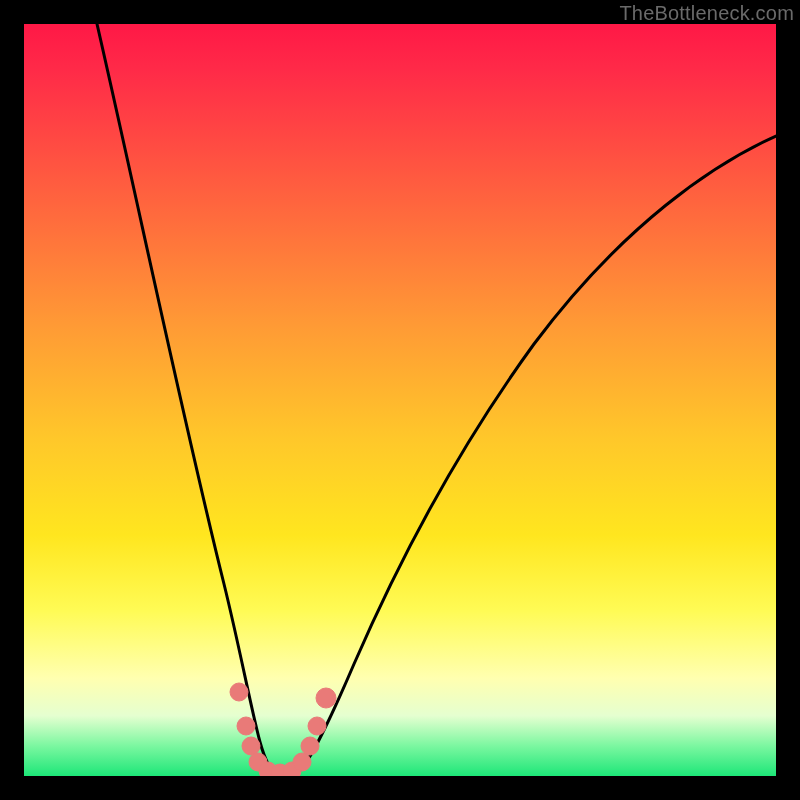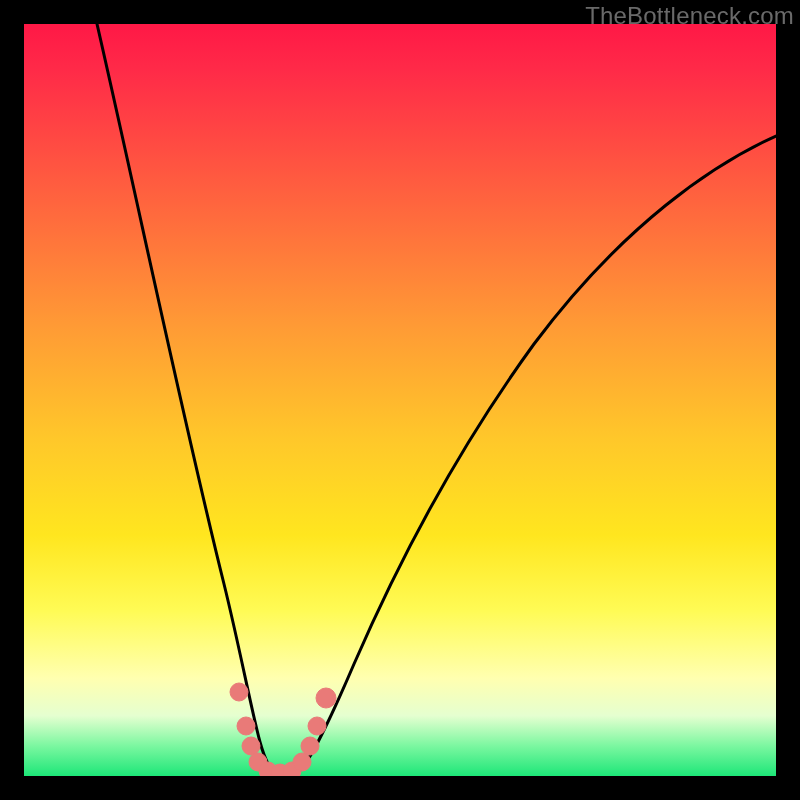--- a/index.html
+++ b/index.html
@@ -46,21 +46,21 @@
     left: 0;
     top: 0;
     width: 752px;
     height: 752px;
   }
   .watermark {
     position: absolute;
     top: 2px;
     right: 6px;
     color: #6a6a6a;
-    font-size: 24px;
+    font-size: 20px;
     font-weight: 500;
     letter-spacing: 0.2px;
     user-select: none;
   }
 </style>
 </head>
 <body>
 
 <div class="watermark">TheBottleneck.com</div>
 

